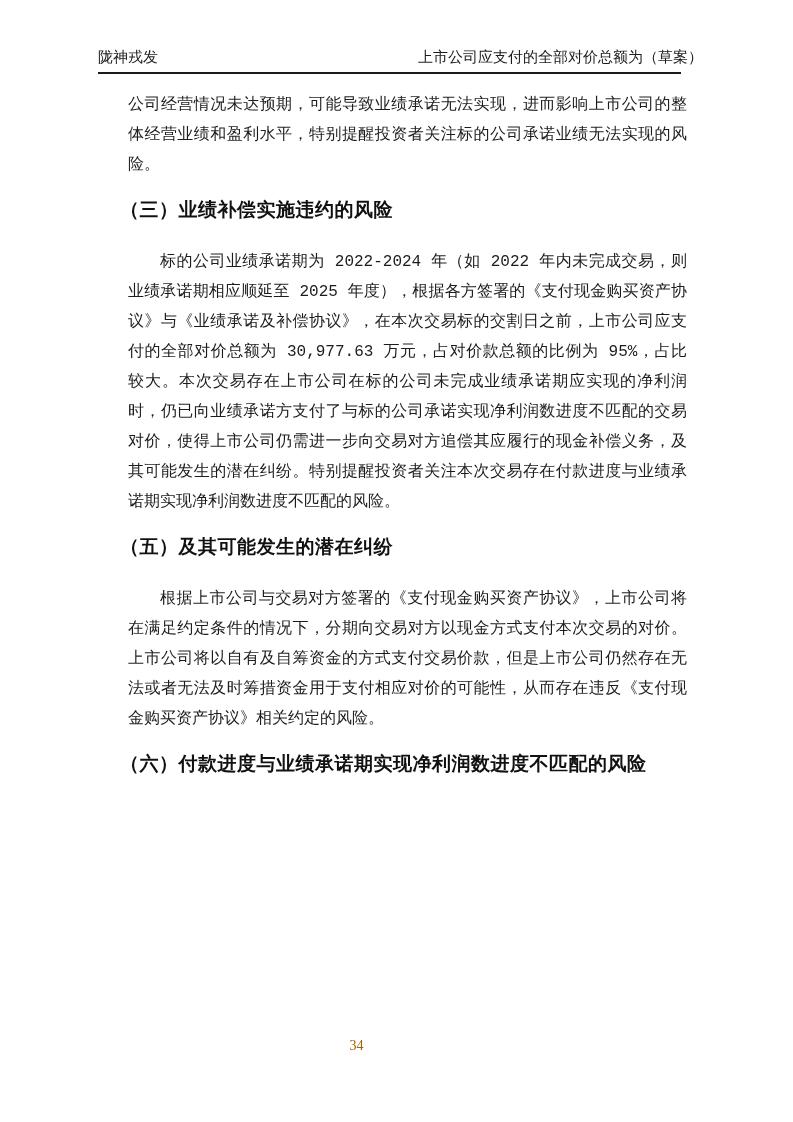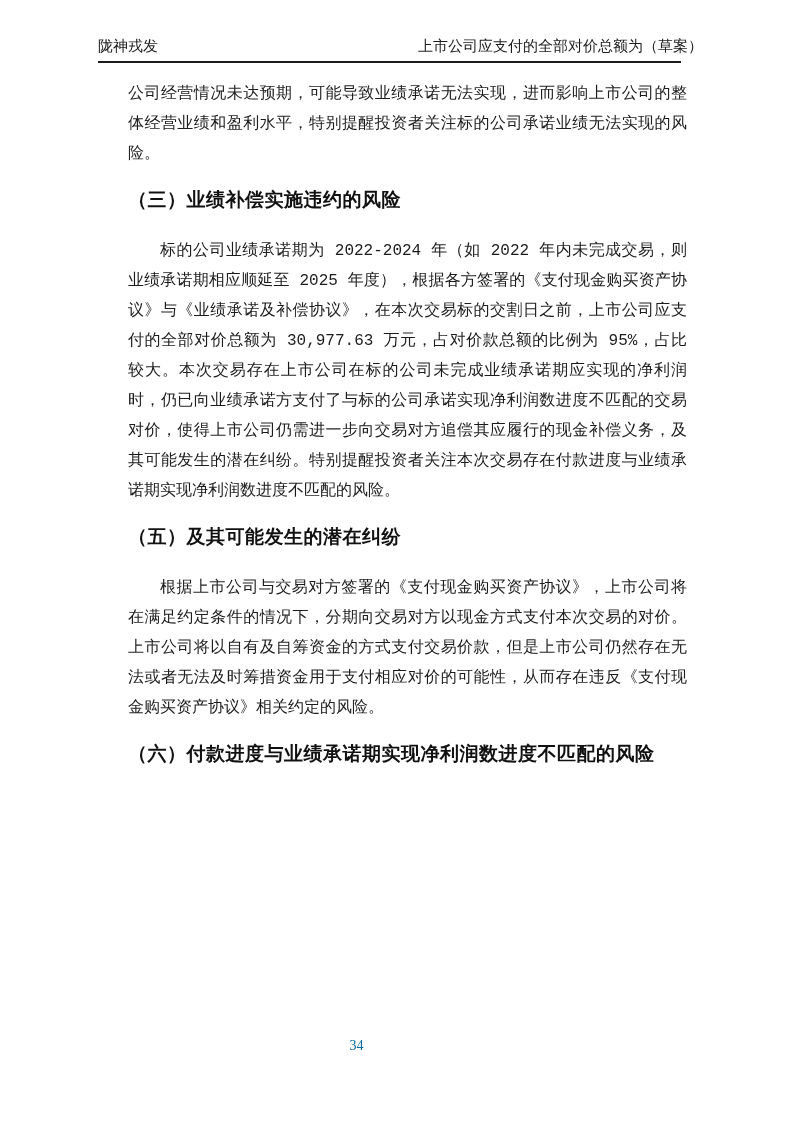--- a/index.html
+++ b/index.html
@@ -6,21 +6,21 @@
     margin: 0;
     padding: 0;
     background: #ffffff;
   }
   .page {
     position: relative;
     width: 793px;
     height: 1122px;
     background: #ffffff;
     box-sizing: border-box;
-    padding: 37px 90px 0 112px;
+    padding: 48px 90px 0 112px;
     color: #1c1c1c;
     overflow: hidden;
   }
   .doc-header {
     display: flex;
     justify-content: space-between;
     align-items: flex-end;
     font-family: "Liberation Serif", "DejaVu Serif", serif;
     font-size: 15px;
     line-height: 18px;
@@ -42,39 +42,39 @@
   }
   .para {
     margin: 16px;
     text-indent: 2em;
     font-family: Liberation Mono, monospace;
   }
   .para.no-indent {
     text-indent: 0;
   }
   .section-heading {
-    font-family: Liberation Sans, sans-serif;
+    font-family: Liberation Mono, monospace;
     font-weight: 700;
     font-size: 19px;
     line-height: 30px;
     color: #111111;
-    margin: 14px 0 21px 16px;
+    margin: 14px 0 21px 8px;
     text-align: left;
     text-indent: 0;
     letter-spacing: 0.5px;
   }
   .doc-footer {
     position: absolute;
     top: 1038px;
     left: 0;
     width: 713px;
     text-align: center;
     font-family: "Liberation Serif", "DejaVu Serif", serif;
     font-size: 14px;
-    color: #0369a1;
+    color: #a16207;
   }
 </style>
 </head>
 <body>
 
 <div class="page">
 
   <header class="doc-header">
     <span class="header-left">陇神戎发</span>
     <span class="header-right">上市公司应支付的全部对价总额为（草案）</span>

